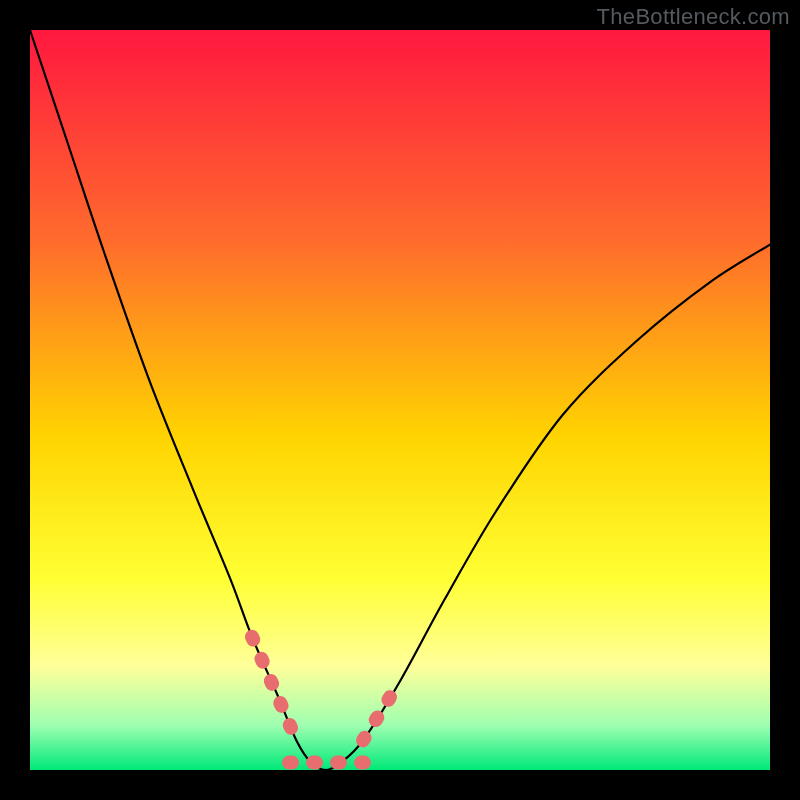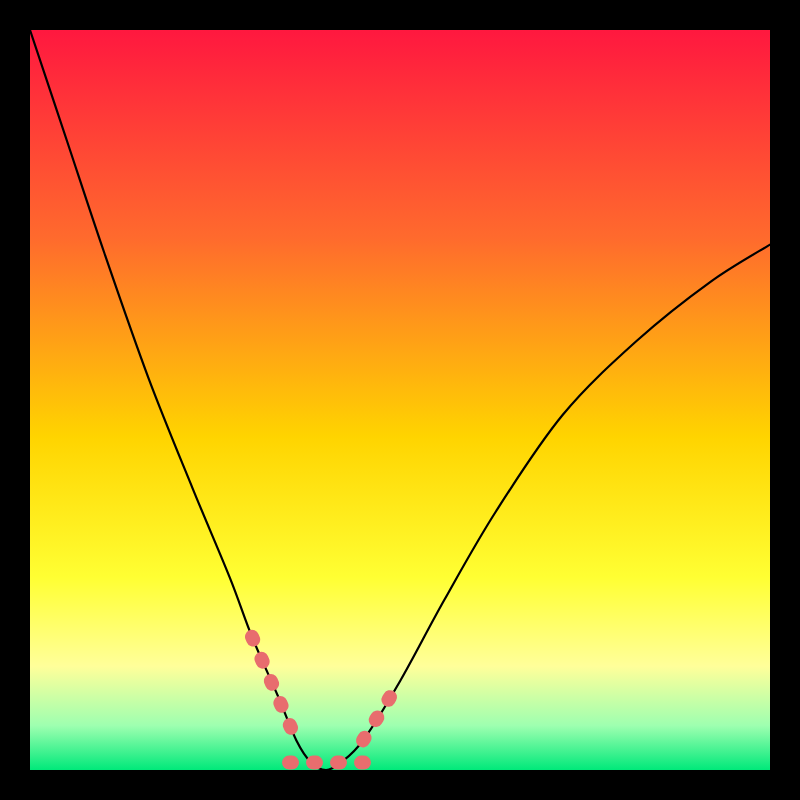--- a/index.html
+++ b/index.html
@@ -52,13 +52,14 @@
 
     <rect id="plot-bg" x="30" y="30" width="740" height="740" fill="url(#bg-grad)"></rect>
 
     <path id="curve-path" fill="none" stroke="#000000" stroke-width="2.2" stroke-linecap="round" stroke-linejoin="round" d="M 30.00 30.00 C 36.17 48.50, 54.67 104.00, 67.00 141.00 C 79.33 178.00, 90.43 212.53, 104.00 252.00 C 117.57 291.47, 133.60 338.33, 148.40 377.80 C 163.20 417.27, 179.23 455.50, 192.80 488.80 C 206.37 522.10, 219.93 552.93, 229.80 577.60 C 239.67 602.27, 243.98 617.07, 252.00 636.80 C 260.02 656.53, 270.50 678.73, 277.90 696.00 C 285.30 713.27, 290.85 729.30, 296.40 740.40 C 301.95 751.50, 306.27 757.67, 311.20 762.60 C 316.13 767.53, 321.07 770.00, 326.00 770.00 C 330.93 770.00, 334.63 767.53, 340.80 762.60 C 346.97 757.67, 353.13 753.97, 363.00 740.40 C 372.87 726.83, 386.43 704.63, 400.00 681.20 C 413.57 657.77, 428.37 628.17, 444.40 599.80 C 460.43 571.43, 476.47 541.83, 496.20 511.00 C 515.93 480.17, 539.37 443.17, 562.80 414.80 C 586.23 386.43, 612.13 363.00, 636.80 340.80 C 661.47 318.60, 688.60 297.63, 710.80 281.60 C 733.00 265.57, 760.13 250.77, 770.00 244.60"></path>
 
     <path id="hl-left" fill="none" stroke="#e86d6e" stroke-width="14" stroke-linecap="round" stroke-dasharray="3 21" d="M 252.00 636.80 L 296.40 740.40"></path>
     <path id="hl-bottom" fill="none" stroke="#e86d6e" stroke-width="14" stroke-linecap="round" stroke-dasharray="3 21" d="M 289.00 762.60 L 370.40 762.60"></path>
     <path id="hl-right" fill="none" stroke="#e86d6e" stroke-width="14" stroke-linecap="round" stroke-dasharray="3 21" d="M 363.00 740.40 L 400.00 681.20"></path>
   </svg>
 
+  <div class="attribution">TheBottleneck.com</div>
 </div>
 
 </body></html>

